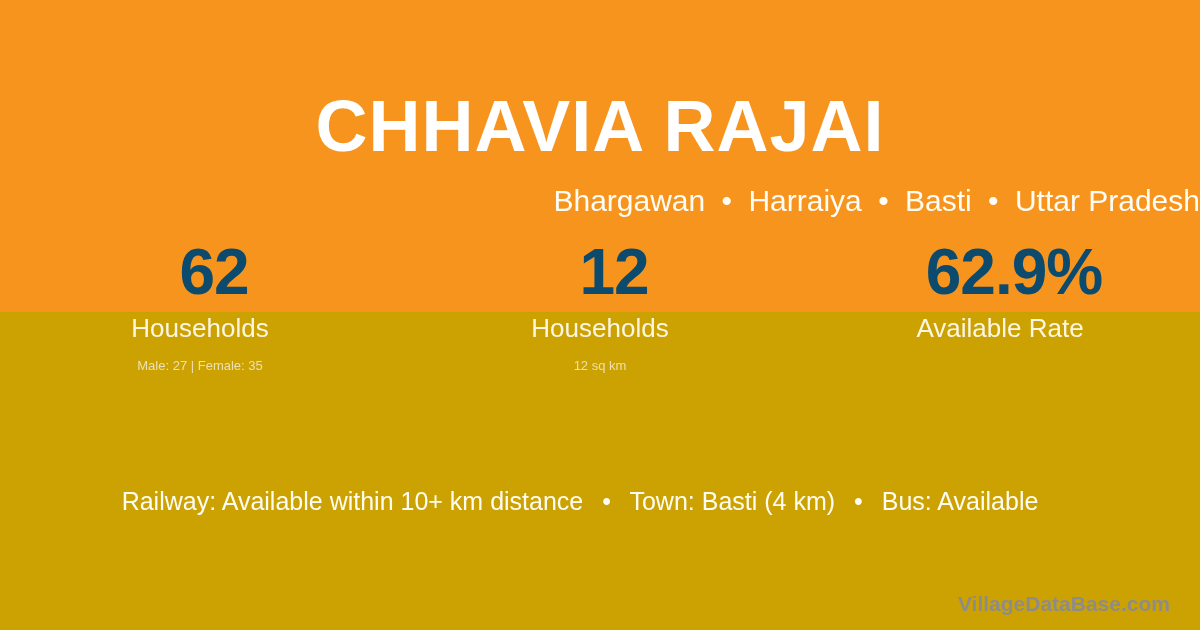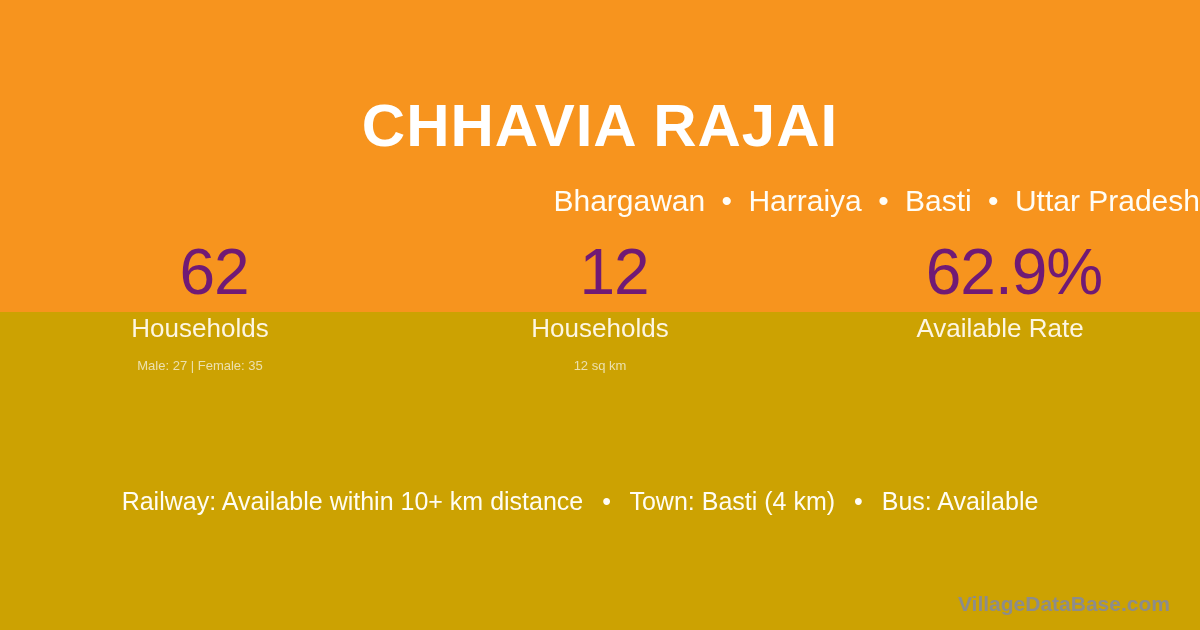--- a/index.html
+++ b/index.html
@@ -32,21 +32,21 @@
   
   .header {
     position:absolute;
     left:0; top:0;
     width:1200px;
     text-align:center;
     z-index:3;
   }
   .village-title {
     margin-top:78px;
-    font-size:60px;
+    font-size:72px;
     line-height:96px;
     font-weight:bold;
     color:#ffffff;
     letter-spacing:1px;
     white-space:nowrap;
   }
   .village-subtitle {
     margin-top:8px;
     font-size:30px;
     line-height:38px;
@@ -69,22 +69,22 @@
     flex-direction:row;
     z-index:3;
   }
   .stat {
     flex:1 1 0;
     text-align:center;
   }
   .stat-value {
     font-size:64px;
     line-height:72px;
-    font-weight:normal;
-    color:#701a75;
+    font-weight:bold;
+    color:#0c4a6e;
     letter-spacing:-1px;
     padding-left:28px;
   }
   .stat-label {
     margin-top:4px;
     font-size:26px;
     line-height:32px;
     font-weight:normal;
     color:#fdf6e3;
   }

